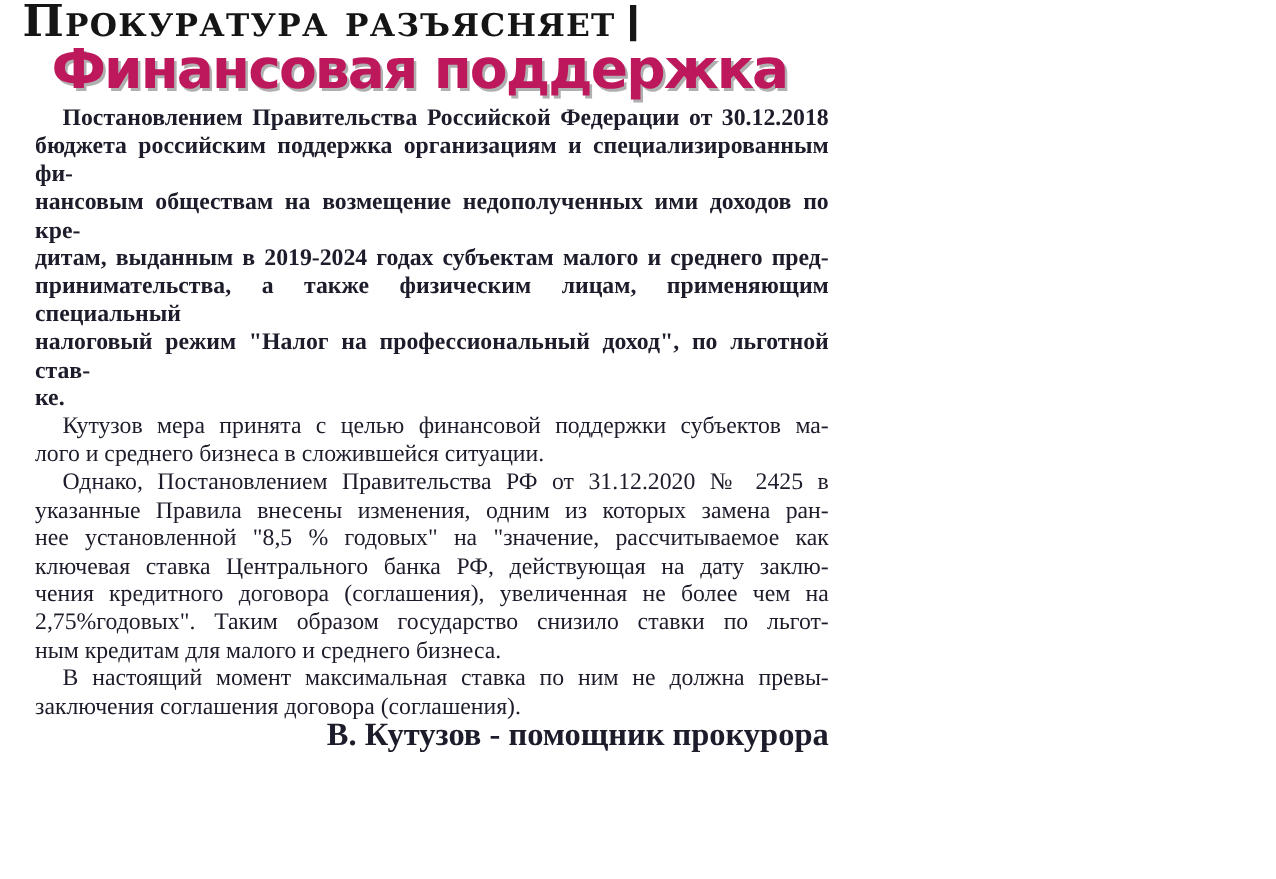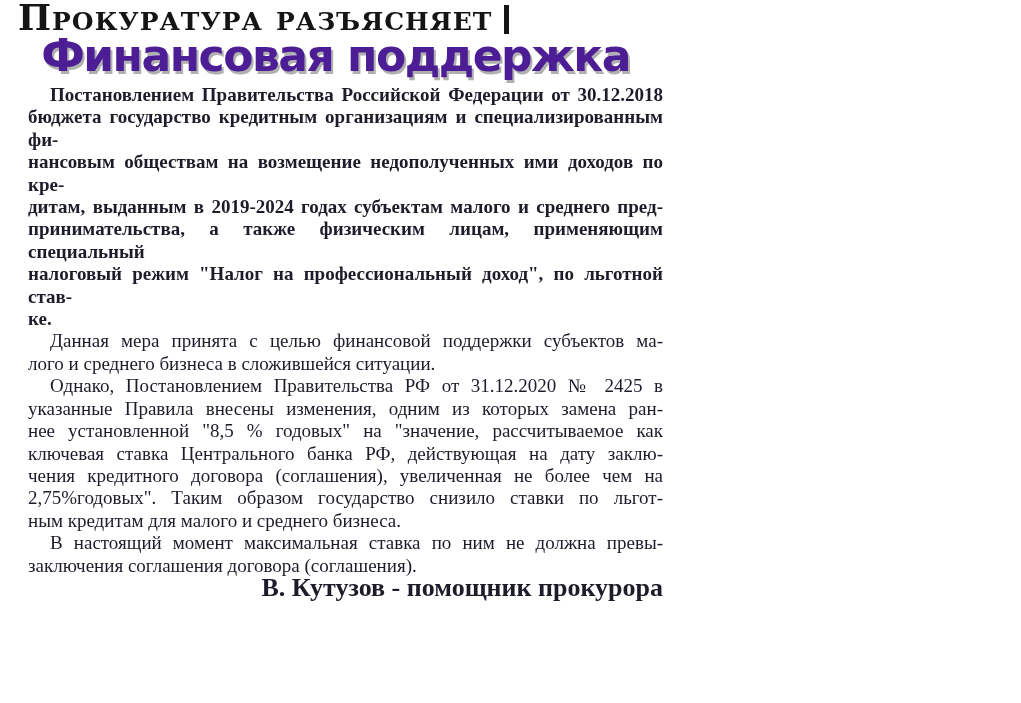--- a/index.html
+++ b/index.html
@@ -42,21 +42,21 @@
     position: absolute;
     left: 18px;
     top: 33px;
     width: 635px;
     text-align: center;
     font-family: "DejaVu Sans", sans-serif;
     font-weight: 800;
     font-size: 44px;
     line-height: 46px;
     letter-spacing: -1.5px;
-    color: #4c1d95;
+    color: #be185d;
     text-shadow: 2px 3px 0 #b0b0b0;
     white-space: nowrap;
   }
   
   .article {
     position: absolute;
     left: 28px;
     top: 84px;
     width: 635px;
     font-size: 19px;
@@ -87,30 +87,30 @@
   <div class="kicker">
     <span>Прокуратура разъясняет</span><span class="kicker-divider"></span>
   </div>
 
   <h1 class="title" style="margin:0;">Финансовая поддержка</h1>
 
   <div class="article">
 
     <div class="para bold">
       <div class="line first">Постановлением Правительства Российской Федерации от 30.12.2018</div>
-      <div class="line">бюджета государство кредитным организациям и специализированным фи-</div>
+      <div class="line">бюджета российским поддержка организациям и специализированным фи-</div>
       <div class="line">нансовым обществам на возмещение недополученных ими доходов по кре-</div>
       <div class="line">дитам, выданным в 2019-2024 годах субъектам малого и среднего пред-</div>
       <div class="line">принимательства, а также физическим лицам, применяющим специальный</div>
       <div class="line">налоговый режим "Налог на профессиональный доход", по льготной став-</div>
       <div class="line end">ке.</div>
     </div>
 
     <div class="para">
-      <div class="line first">Данная мера принята с целью финансовой поддержки субъектов ма-</div>
+      <div class="line first">Кутузов мера принята с целью финансовой поддержки субъектов ма-</div>
       <div class="line end">лого и среднего бизнеса в сложившейся ситуации.</div>
     </div>
 
     <div class="para">
       <div class="line first">Однако, Постановлением Правительства РФ от 31.12.2020 № 2425 в</div>
       <div class="line">указанные Правила внесены изменения, одним из которых замена ран-</div>
       <div class="line">нее установленной "8,5 % годовых" на "значение, рассчитываемое как</div>
       <div class="line">ключевая ставка Центрального банка РФ, действующая на дату заклю-</div>
       <div class="line">чения кредитного договора (соглашения), увеличенная не более чем на</div>
       <div class="line">2,75%годовых". Таким образом государство снизило ставки по льгот-</div>

